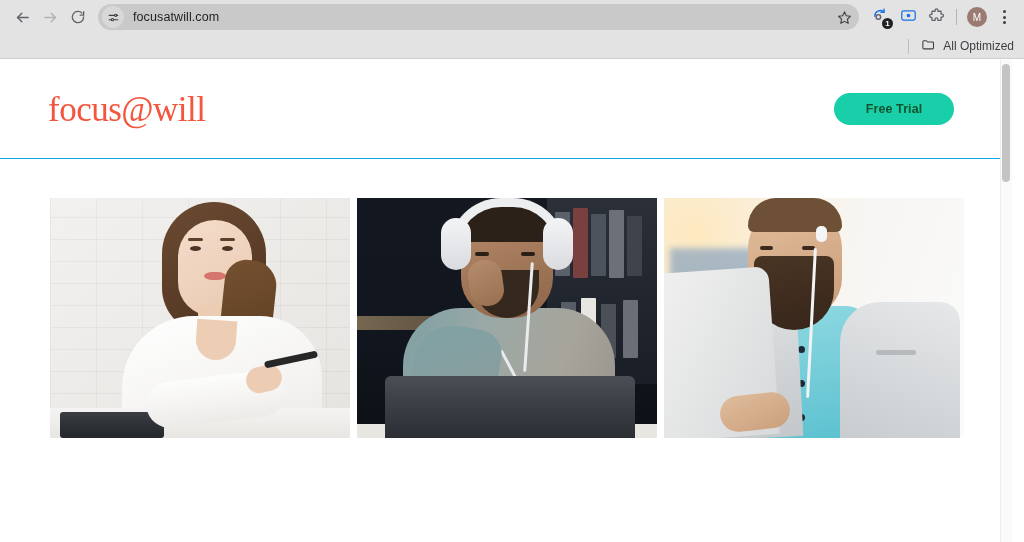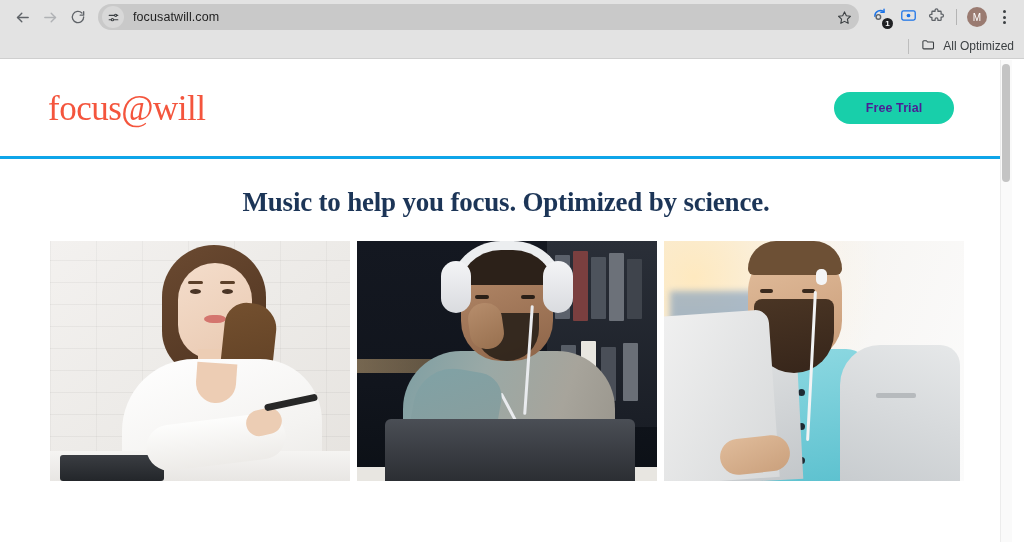--- a/index.html
+++ b/index.html
@@ -132,21 +132,21 @@
     width: 1012px;
     height: 482px;
     background: #fff;
     position: relative;
   }
 
   
   .site-header {
     height: 99px;
     background: #fff;
-    border-bottom: 3px solid #0ea5e9;
+    border-bottom: 1px solid #0ea5e9;
     display: flex;
     align-items: center;
     position: relative;
   }
   .logo {
     position: absolute;
     left: 48px;
     font-family: "Liberation Serif", "DejaVu Serif", serif;
     font-size: 35px;
     color: #f4553d;
@@ -166,21 +166,21 @@
     color: #5a5a5a;
     text-decoration: none;
     white-space: nowrap;
   }
   .cta {
     position: absolute;
     right: 58px;
     width: 120px;
     height: 32px;
     background: #18cfaa;
-    color: #4c1d95;
+    color: #14532d;
     border: none;
     border-radius: 20px;
     font-size: 12.5px;
     font-weight: bold;
     font-family: "Liberation Sans", sans-serif;
     cursor: pointer;
     letter-spacing: 0.1px;
   }
 
   
@@ -649,21 +649,20 @@
     <div class="page">
 
       <div class="site-header">
         <div class="logo">focus@will</div>
 
 
         <button class="cta">Free Trial</button>
       </div>
 
       <div class="hero">
-        <h1 class="headline">Music to help you focus. Optimized by science.</h1>
 
         <div class="gallery">
 
           <div class="shot" title="Woman with pen at desk by white brick wall">
             <div class="img-brick"></div>
             <div class="w-hair"></div>
             <div class="w-face"></div>
             <div class="w-brow l"></div>
             <div class="w-brow r"></div>
             <div class="w-eye l"></div>

